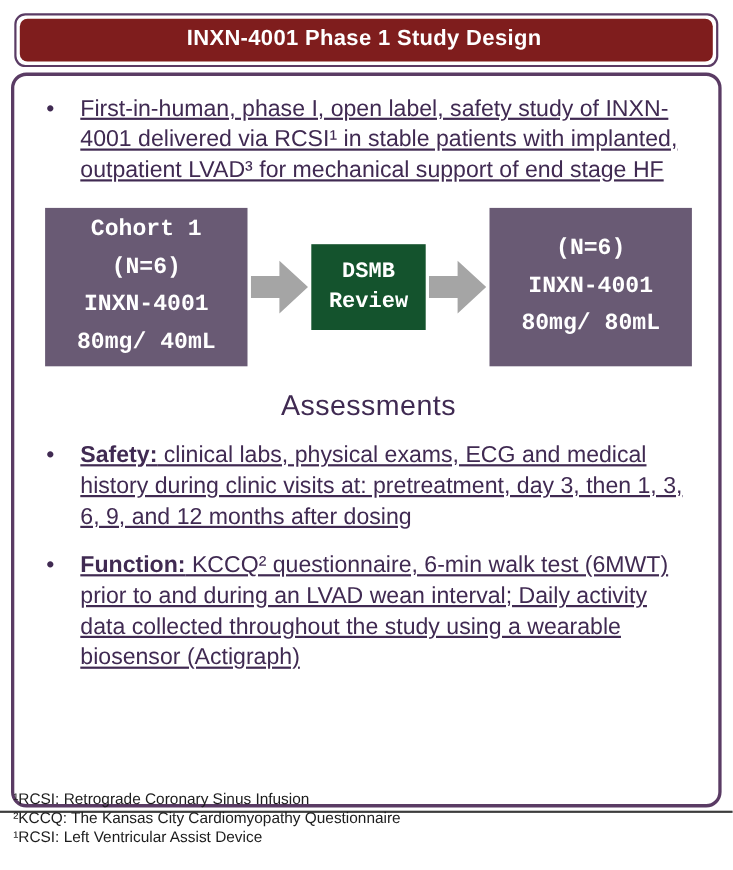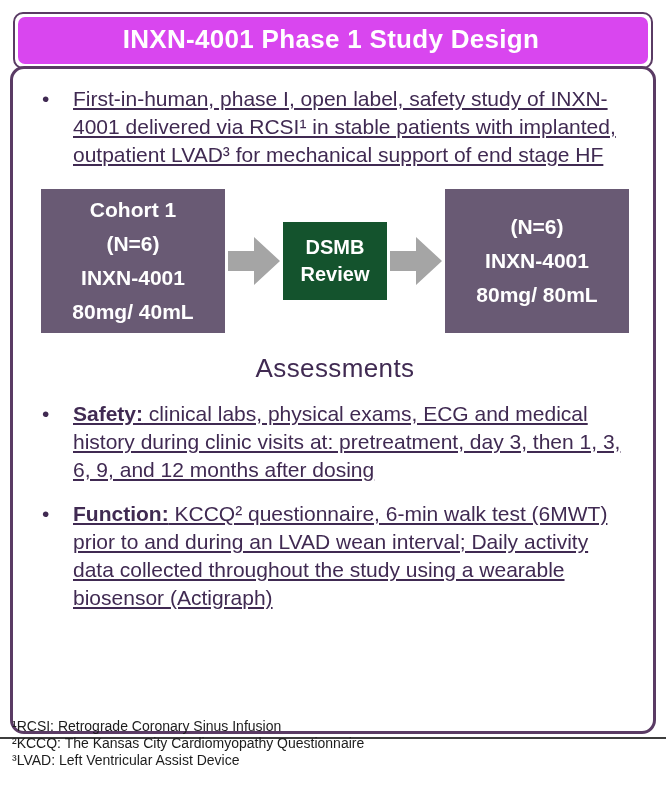--- a/index.html
+++ b/index.html
@@ -15,26 +15,26 @@
   
   .title-outline {
     position: absolute;
     left: 13px; top: 12px; width: 640px;
     border: 2px solid #5a3b64;
     border-radius: 10px;
     background: #ffffff;
     padding: 3px;
   }
   .title-fill {
-    background: #d946ef;
+    background: #7f1d1d;
     border-radius: 7px;
     color: #ffffff;
     text-align: center;
     font-weight: bold;
-    font-size: 26px;
+    font-size: 20px;
     padding: 7px 4px 9px 0;
     letter-spacing: 0.3px;
   }
 
   
   .main-box {
     position: absolute;
     left: 10px; top: 66px;
     width: 646px; height: 668px;
     border: 3px solid #5a3b64;
@@ -47,20 +47,21 @@
   .bullet { flex: none; width: 44px; padding-left: 13px; }
   .btext { flex: 1; padding-right: 8px; text-decoration: underline; }
   .blabel { font-weight: bold; margin-top: 12px; }
 
   
   .flow {
     margin-top: 20px;
     display: flex;
     justify-content: center;
     align-items: center;
+    font-family: Liberation Mono, monospace;
   }
   .cohort-box {
     width: 184px; height: 144px;
     background: #695a74;
     color: #ffffff;
     font-weight: bold;
     font-size: 21px;
     text-align: center;
     display: flex;
     flex-direction: column;
@@ -163,16 +164,16 @@
       <span class="btext"><b class="blabel">Function:</b><span> KCCQ² questionnaire, 6-min walk test (6MWT) prior to and during an LVAD wean interval; Daily activity data collected throughout the study using a wearable biosensor (Actigraph)</span></span>
     </div>
 
   </div>
 
   <div class="footnote-sep"></div>
 
   <div class="footnotes">
     <div>¹RCSI: Retrograde Coronary Sinus Infusion</div>
     <div>²KCCQ: The Kansas City Cardiomyopathy Questionnaire</div>
-    <div>³LVAD: Left Ventricular Assist Device</div>
+    <div>¹RCSI: Left Ventricular Assist Device</div>
   </div>
 
 </div>
 
 </body></html>

